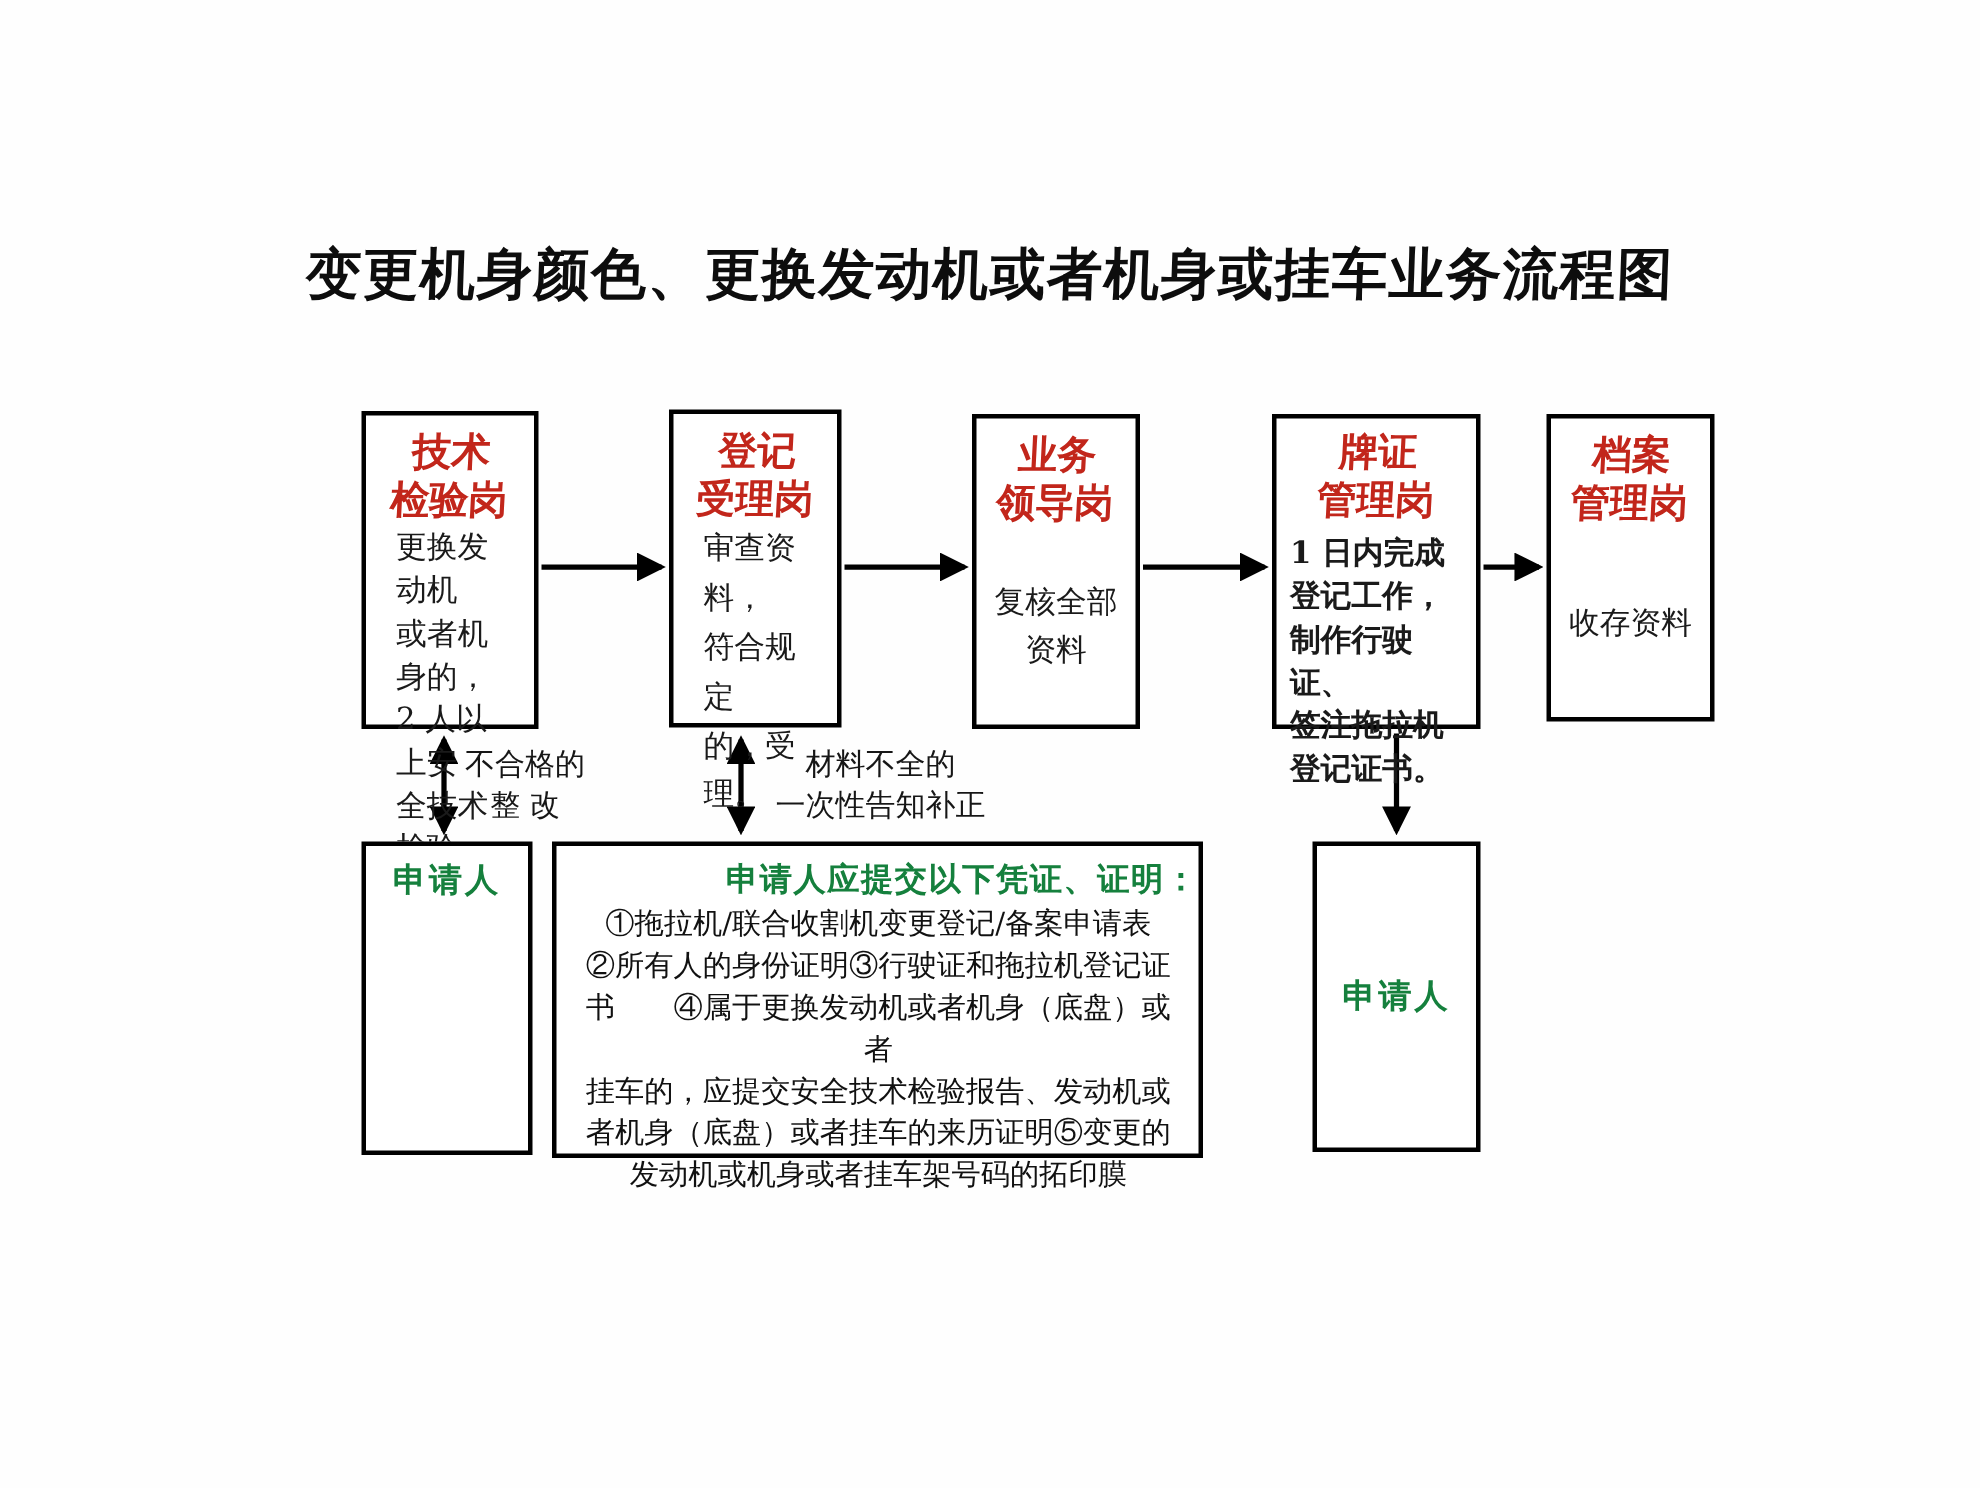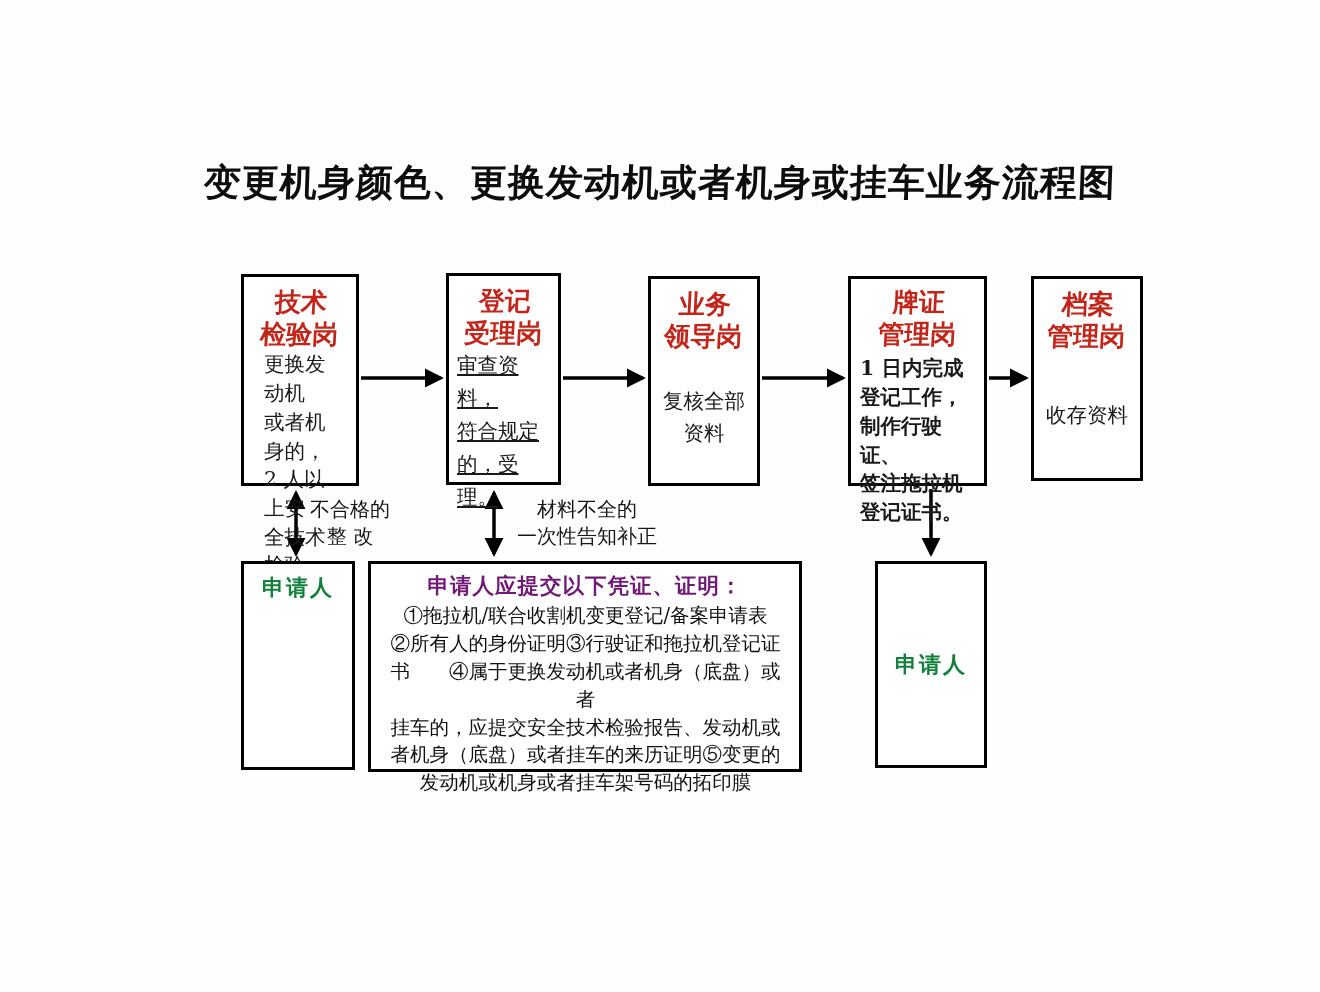--- a/index.html
+++ b/index.html
@@ -84,29 +84,29 @@
   #box-lead      { left: 648px; top: 276px; width: 112px; height: 210px; }
   #box-license   { left: 848px; top: 276px; width: 139px; height: 210px; }
   #box-archive   { left: 1031px; top: 276px; width: 112px; height: 205px; }
   
   #box-app-left  { left: 241px; top: 561px; width: 114px; height: 209px; }
   #box-docs      { left: 368px; top: 561px; width: 434px; height: 211px; }
   #box-app-right { left: 875px; top: 561px; width: 112px; height: 207px; }
 
   #box-license .bbody { padding: 4px 8px 0 9px; font-weight: bold; }
   #box-tech .bbody    { padding: 0 20px; }
-  #box-reg .bbody     { padding: 0 8px; line-height: 1.6; text-decoration: underline; }
+  #box-reg .bbody     { padding: 0 20px; line-height: 1.6; }
   #box-lead .bbody    { line-height: 1.55; }
 
   #box-docs { align-items: stretch; }
   .docs-hdr {
     font-weight: bold;
-    color: #701a75;
+    color: #15803d;
     font-size: 21.5px;
-    text-align: center;
+    text-align: right;
     margin-top: 7px;
     letter-spacing: 1px;
   }
   .docs-body {
     font-size: 19.5px;
     line-height: 1.43;
     white-space: pre-line;
     text-align: center;
     padding: 2px 12px 0 13px;
     color: #111111;

